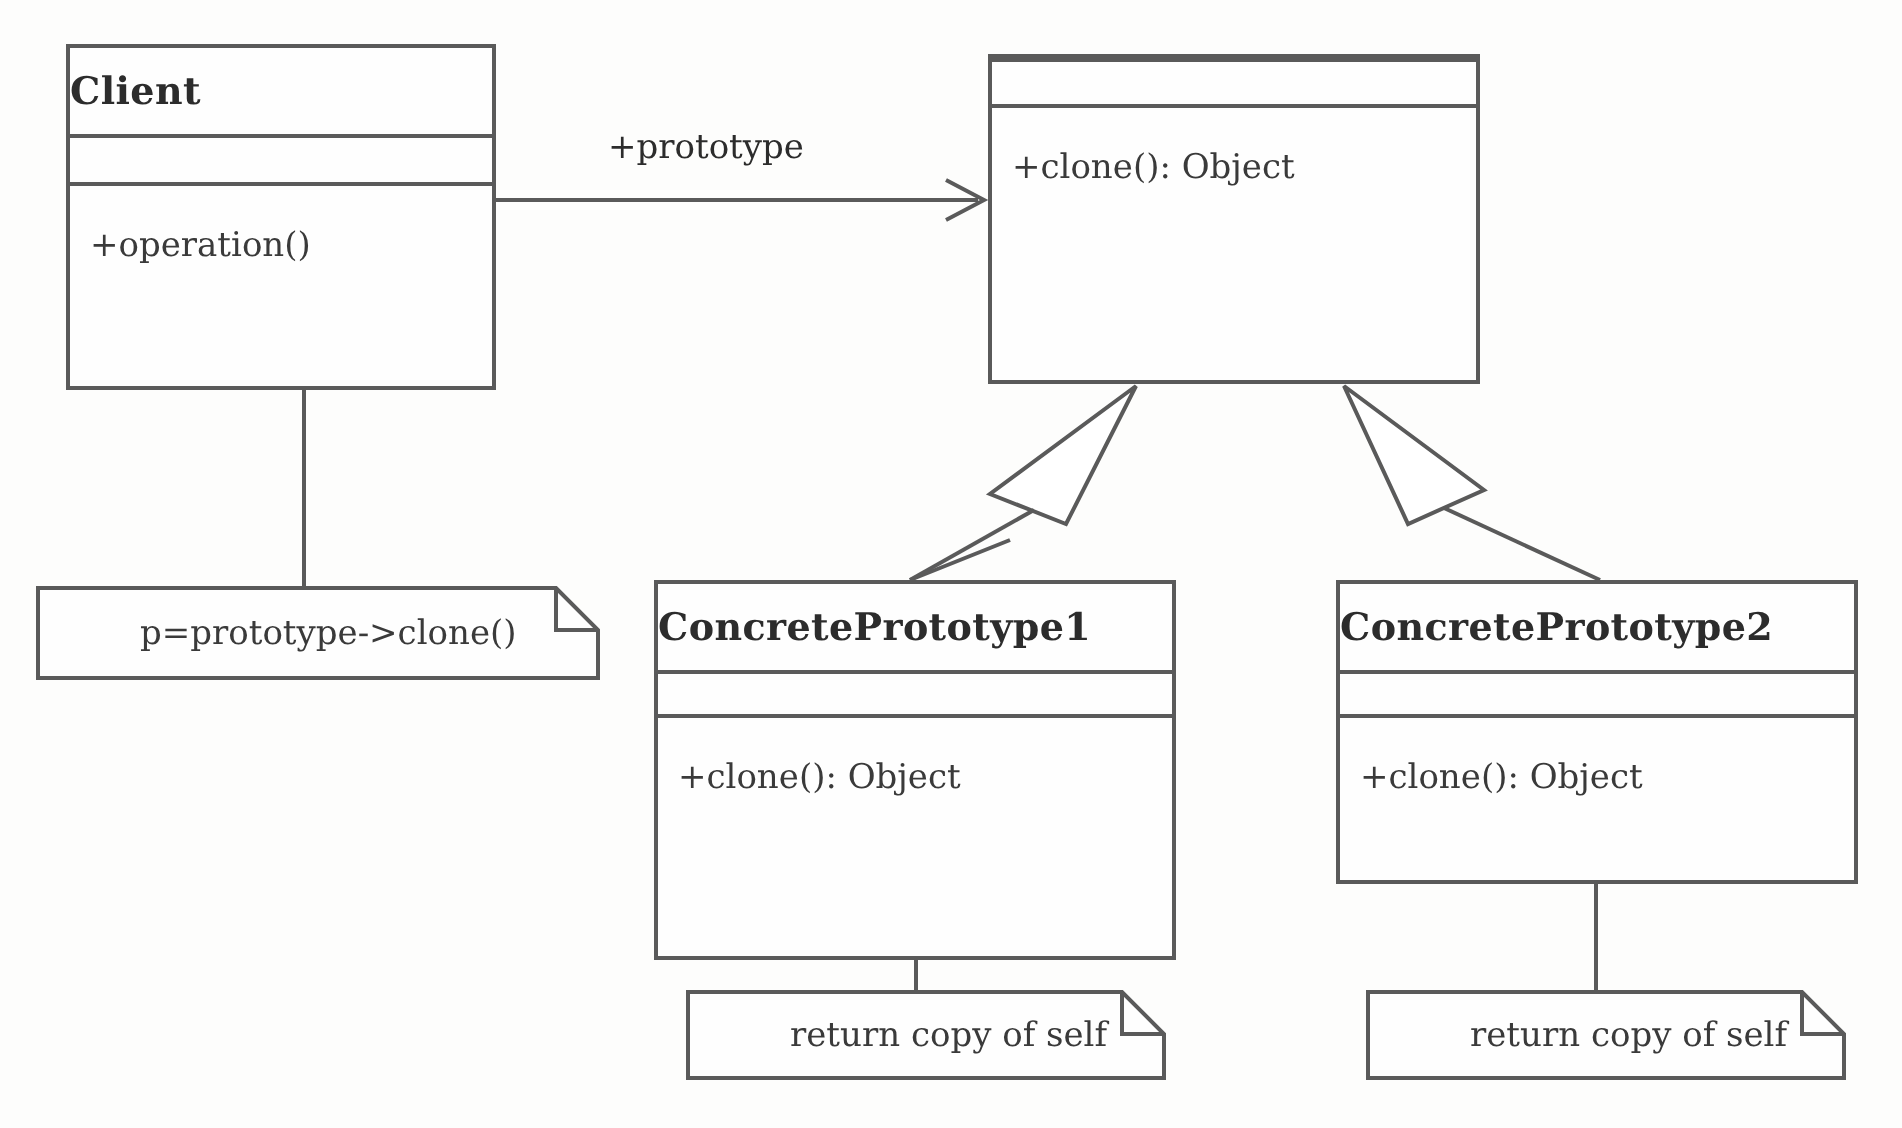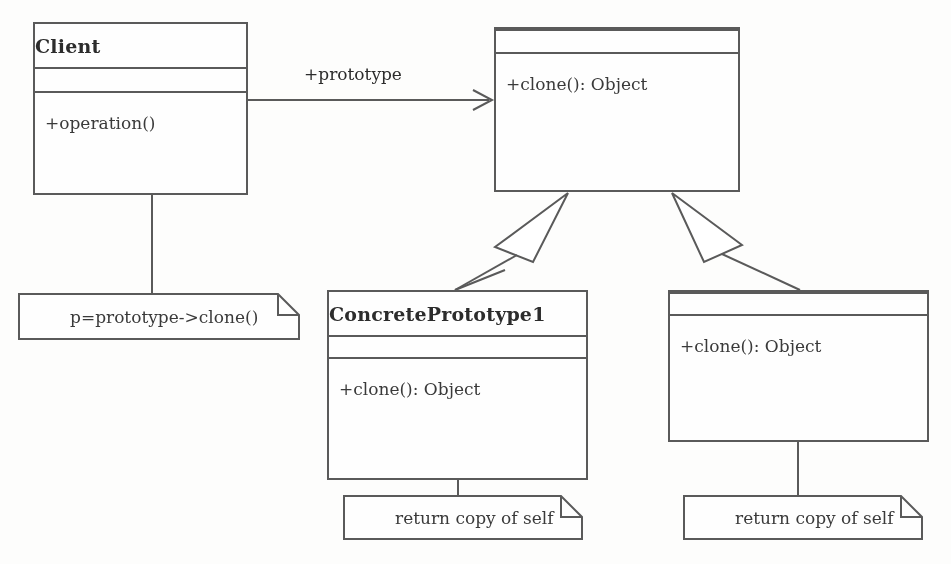--- a/index.html
+++ b/index.html
@@ -140,20 +140,23 @@
     </div>
     <div class="divider"></div>
     <div class="attrs-cell" style="height:20px;"></div>
     <div class="divider"></div>
     <div class="ops-cell">
       <div class="op-line">+clone(): Object</div>
     </div>
   </div>
 
   <div class="uml-class" style="left:668px; top:290px; width:261px; height:152px;">
+    <div class="name-cell" style="height:43px; font-size:19px;">
+      <span>ConcretePrototype2</span>
+    </div>
     <div class="divider"></div>
     <div class="attrs-cell" style="height:20px;"></div>
     <div class="divider"></div>
     <div class="ops-cell">
       <div class="op-line">+clone(): Object</div>
     </div>
   </div>
 
   <div class="edge-label" style="left:304px; top:64px;">
     <span>+prototype</span>

